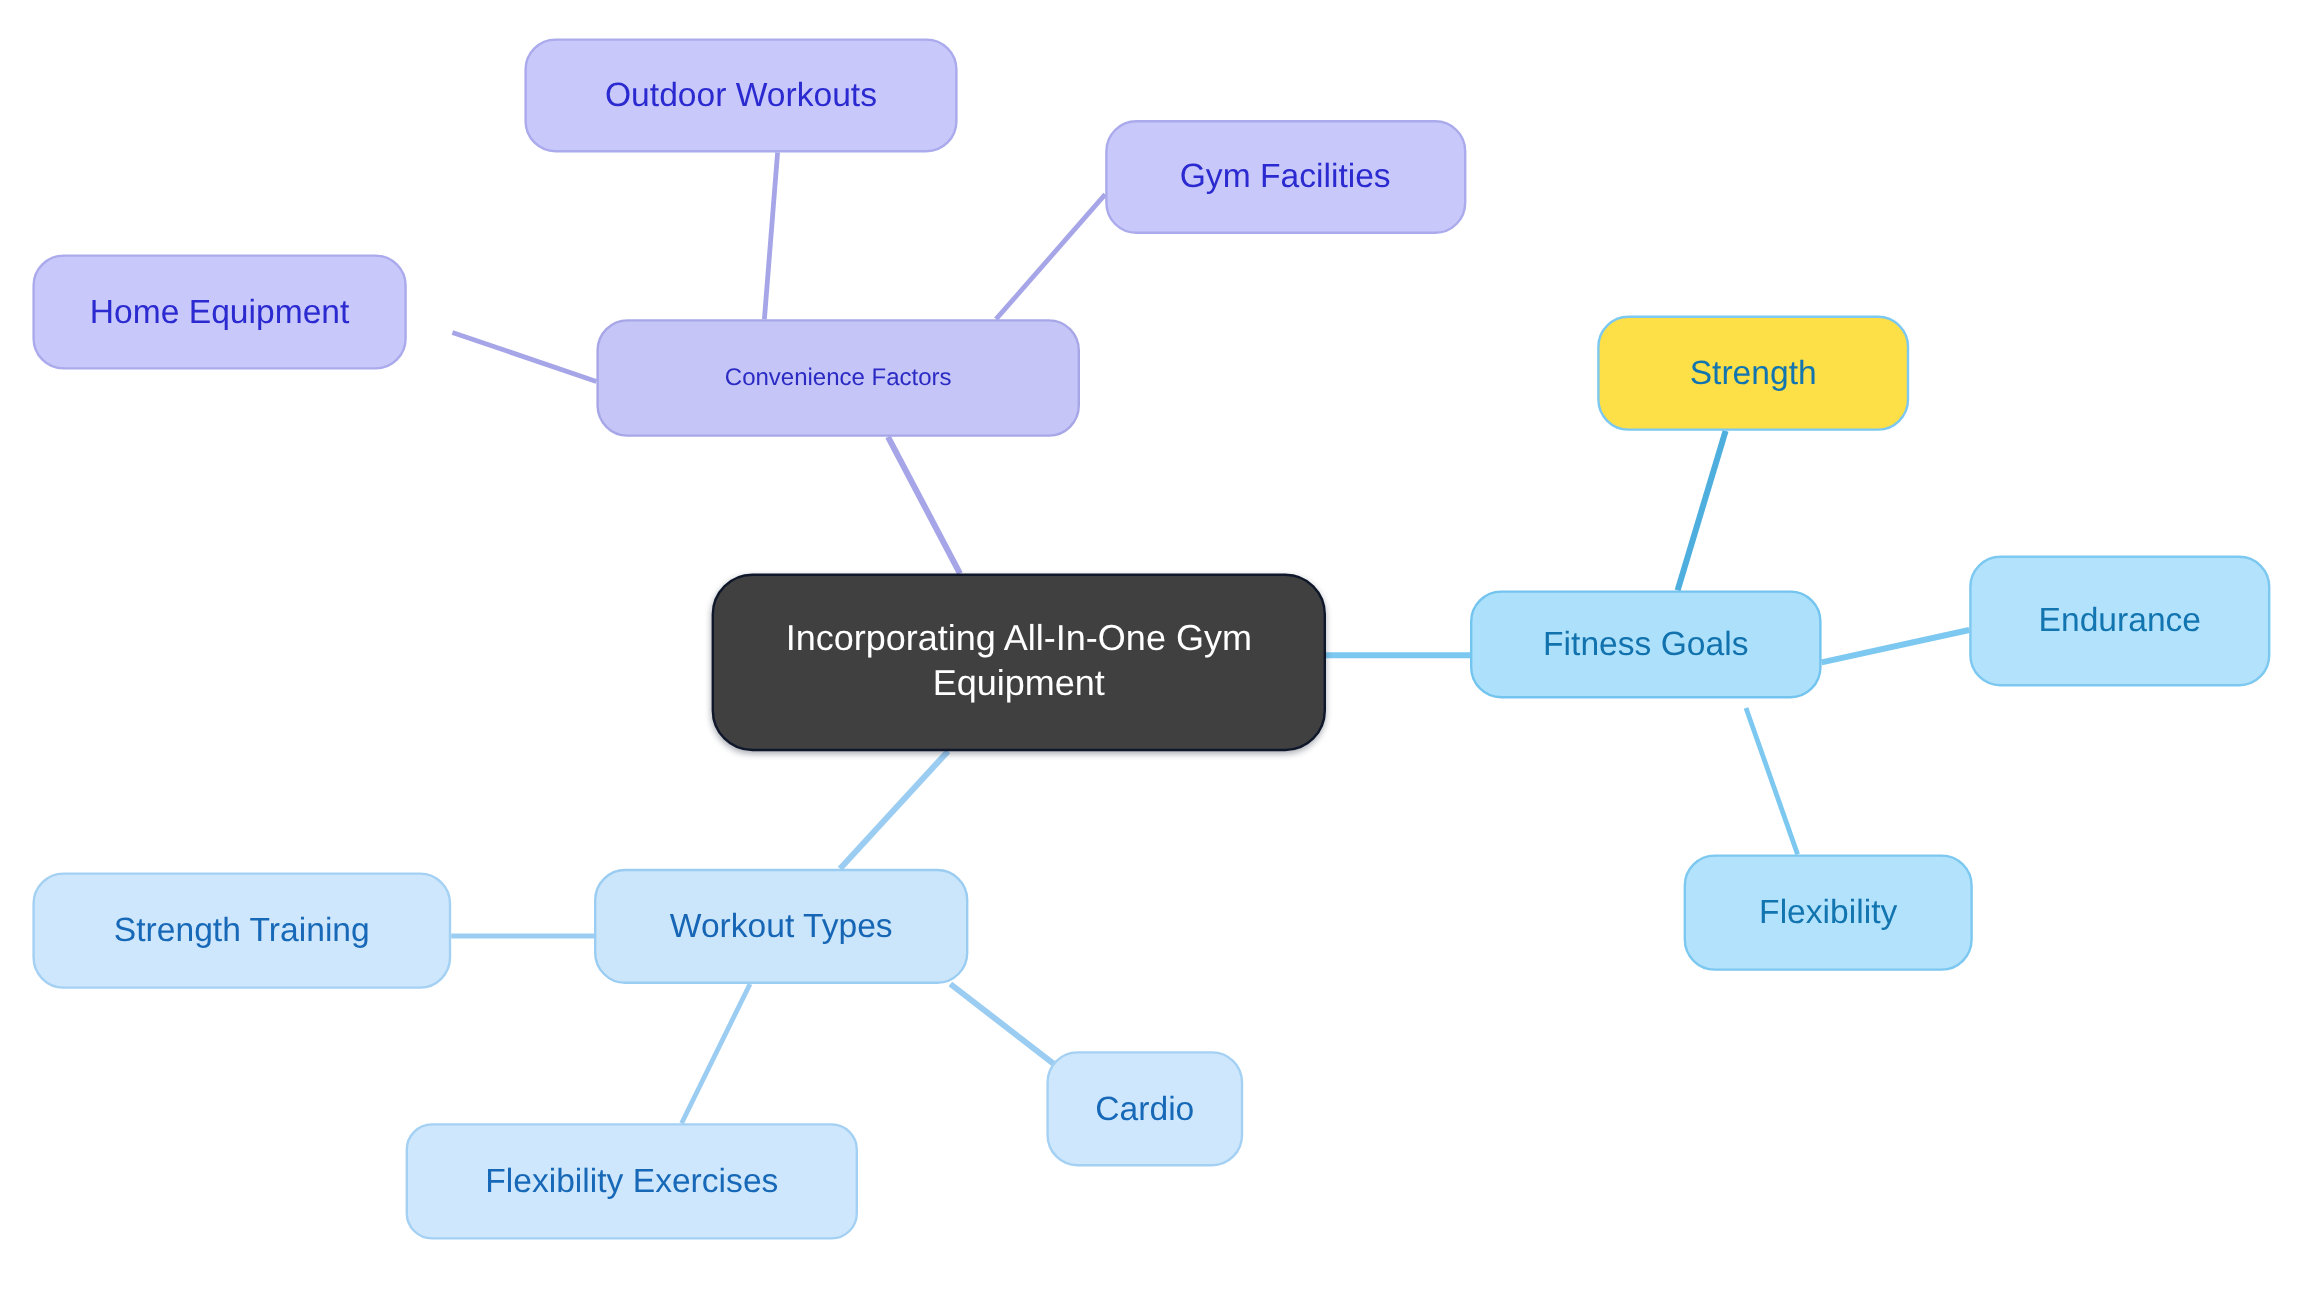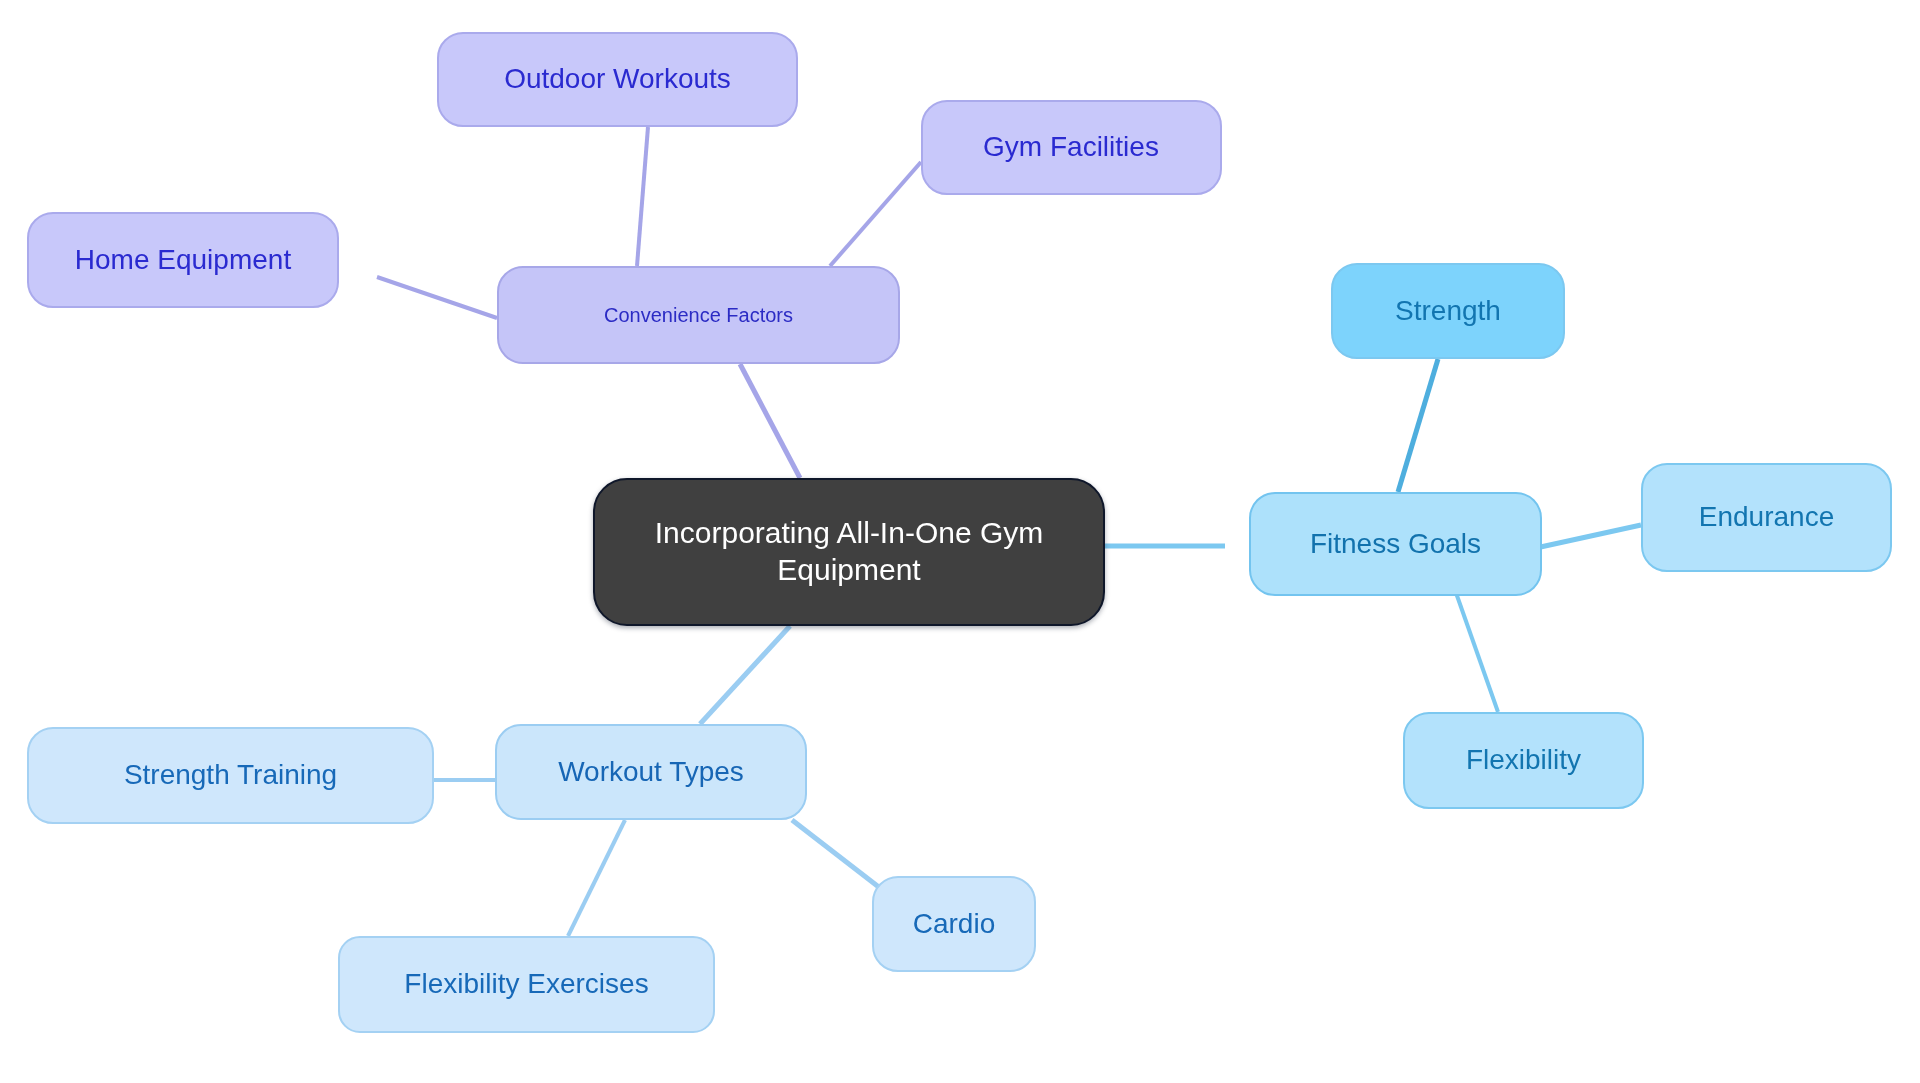--- a/index.html
+++ b/index.html
@@ -110,29 +110,29 @@
 Equipment</div>
 
   <div class="node branch-purple" style="left: 497px; top: 266px; width: 403px; height: 98px; background: rgb(197, 197, 248); border-color: rgb(167, 167, 232); color: rgb(43, 43, 196);">Convenience Factors</div>
 
   <div class="node leaf-purple" style="left: 437px; top: 32px; width: 361px; height: 95px; background: rgb(200, 200, 250); border-color: rgb(170, 170, 236); color: rgb(42, 42, 208);">Outdoor Workouts</div>
 
   <div class="node leaf-purple" style="left: 921px; top: 100px; width: 301px; height: 95px; background: rgb(200, 200, 250); border-color: rgb(170, 170, 236); color: rgb(42, 42, 208); padding-left: 13px;">Gym Facilities</div>
 
   <div class="node leaf-purple" style="left: 27px; top: 212px; width: 312px; height: 96px; background: rgb(200, 200, 250); border-color: rgb(170, 170, 236); color: rgb(42, 42, 208);">Home Equipment</div>
 
-  <div class="node branch-blue" style="left: 1225px; top: 492px; width: 293px; height: 104px; background: rgb(173, 225, 251); border-color: rgb(115, 196, 239); color: rgb(18, 114, 173); margin-left: 24px;">Fitness Goals</div>
+  <div class="node branch-blue" style="left: 1225px; top: 492px; width: 293px; height: 90px; background: rgb(173, 225, 251); border-color: rgb(115, 196, 239); color: rgb(18, 114, 173);">Fitness Goals</div>
 
-  <div class="node leaf-blue" style="left: 1331px; top: 263px; width: 234px; height: 96px; background: #7dd3fc; border-color: rgb(124, 200, 240); color: rgb(18, 117, 176);">Strength</div>
+  <div class="node leaf-blue" style="left: 1331px; top: 263px; width: 260px; height: 96px; background: #fde047; border-color: rgb(124, 200, 240); color: rgb(18, 117, 176);">Strength</div>
 
   <div class="node leaf-blue" style="left: 1641px; top: 463px; width: 251px; height: 109px; background: rgb(179, 226, 252); border-color: rgb(124, 200, 240); color: rgb(18, 117, 176);">Endurance</div>
 
   <div class="node leaf-blue" style="left: 1403px; top: 712px; width: 241px; height: 97px; background: rgb(179, 226, 252); border-color: rgb(124, 200, 240); color: rgb(18, 117, 176);">Flexibility</div>
 
   <div class="node branch-blue-pale" style="left: 495px; top: 724px; width: 312px; height: 96px; background: rgb(203, 230, 251); border-color: rgb(155, 205, 242); color: rgb(23, 102, 181);">Workout Types</div>
 
-  <div class="node leaf-blue-pale" style="left: 27px; top: 727px; width: 407px; height: 97px; background: rgb(207, 231, 252); border-color: rgb(164, 209, 243); color: rgb(23, 105, 184);">Strength Training</div>
+  <div class="node leaf-blue-pale" style="left: 27px; top: 727px; width: 349px; height: 97px; background: rgb(207, 231, 252); border-color: rgb(164, 209, 243); color: rgb(23, 105, 184);">Strength Training</div>
 
   <div class="node leaf-blue-pale" style="left: 338px; top: 936px; width: 377px; height: 97px; background: rgb(207, 231, 252); border-color: rgb(164, 209, 243); color: rgb(23, 105, 184); border-radius: 22px;">Flexibility Exercises</div>
 
   <div class="node leaf-blue-pale" style="left: 872px; top: 876px; width: 164px; height: 96px; background: rgb(207, 231, 252); border-color: rgb(164, 209, 243); color: rgb(23, 105, 184);">Cardio</div>
 
 </div>
 
 </body></html>

